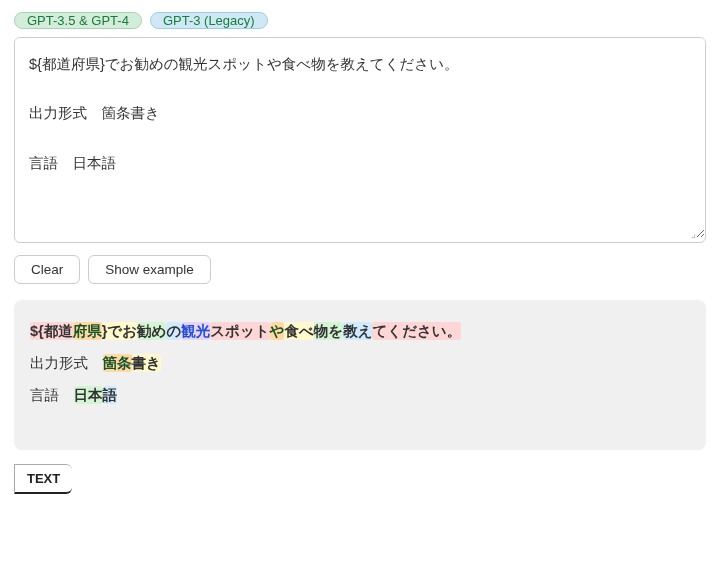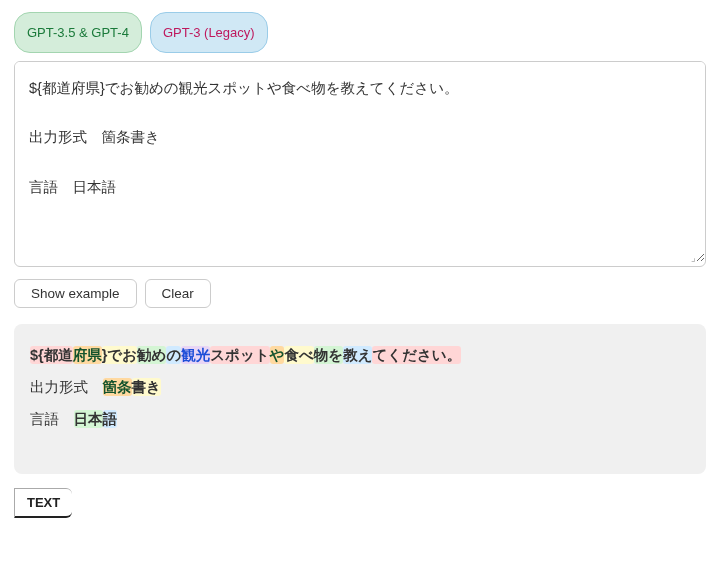--- a/index.html
+++ b/index.html
@@ -12,38 +12,38 @@
     }
 
     .top-tabs {
       display: flex;
       gap: 8px;
       padding: 12px 14px 8px 14px;
       border-bottom: none;
     }
 
     .tab {
-      padding: 12px 12px;
+      padding: 0 12px;
       border-radius: 16px;
       font-size: 13px;
       font-weight: 500;
       cursor: pointer;
       border: none;
       background: transparent;
     }
 
     .tab-active-green {
       background: #d4edda;
       color: #1a7a3a;
       border: 1.5px solid #a3d5b0;
     }
 
     .tab-active-blue {
       background: #d0e8f5;
-      color: #be185d;
+      color: #15803d;
       border: 1.5px solid #9acce8;
     }
 
     .main-container {
       padding: 0 14px;
     }
 
     .textarea-wrapper {
       border: 1.5px solid #ccc;
       border-radius: 6px;
@@ -200,22 +200,22 @@
   <div class="textarea-wrapper">
     <textarea class="prompt-textarea" style="">${都道府県}でお勧めの観光スポットや食べ物を教えてください。
 
 出力形式　箇条書き
 
 言語　日本語</textarea>
     <span class="resize-handle">⌟</span>
   </div>
 
   <div class="button-row">
+    <button class="btn">Clear</button>
     <button class="btn">Show example</button>
-    <button class="btn">Clear</button>
   </div>
 
 
   <div class="token-display">
     <div class="token-line">
       <span class="tok tok-c1">${都道</span><span class="tok tok-c2">府県</span><span class="tok tok-c3">}でお</span><span class="tok tok-c4">勧め</span><span class="tok tok-c5">の</span><span class="tok tok-c6">観光</span><span class="tok tok-c1">スポット</span><span class="tok tok-c2">や</span><span class="tok tok-c3">食べ</span><span class="tok tok-c4">物を</span><span class="tok tok-c5">教え</span><span class="tok tok-c1">てください。</span>
     </div>
     <div class="token-line">
       <span>出力形式　</span><span class="tok tok-c2">箇条</span><span class="tok tok-c3">書き</span>
     </div>

